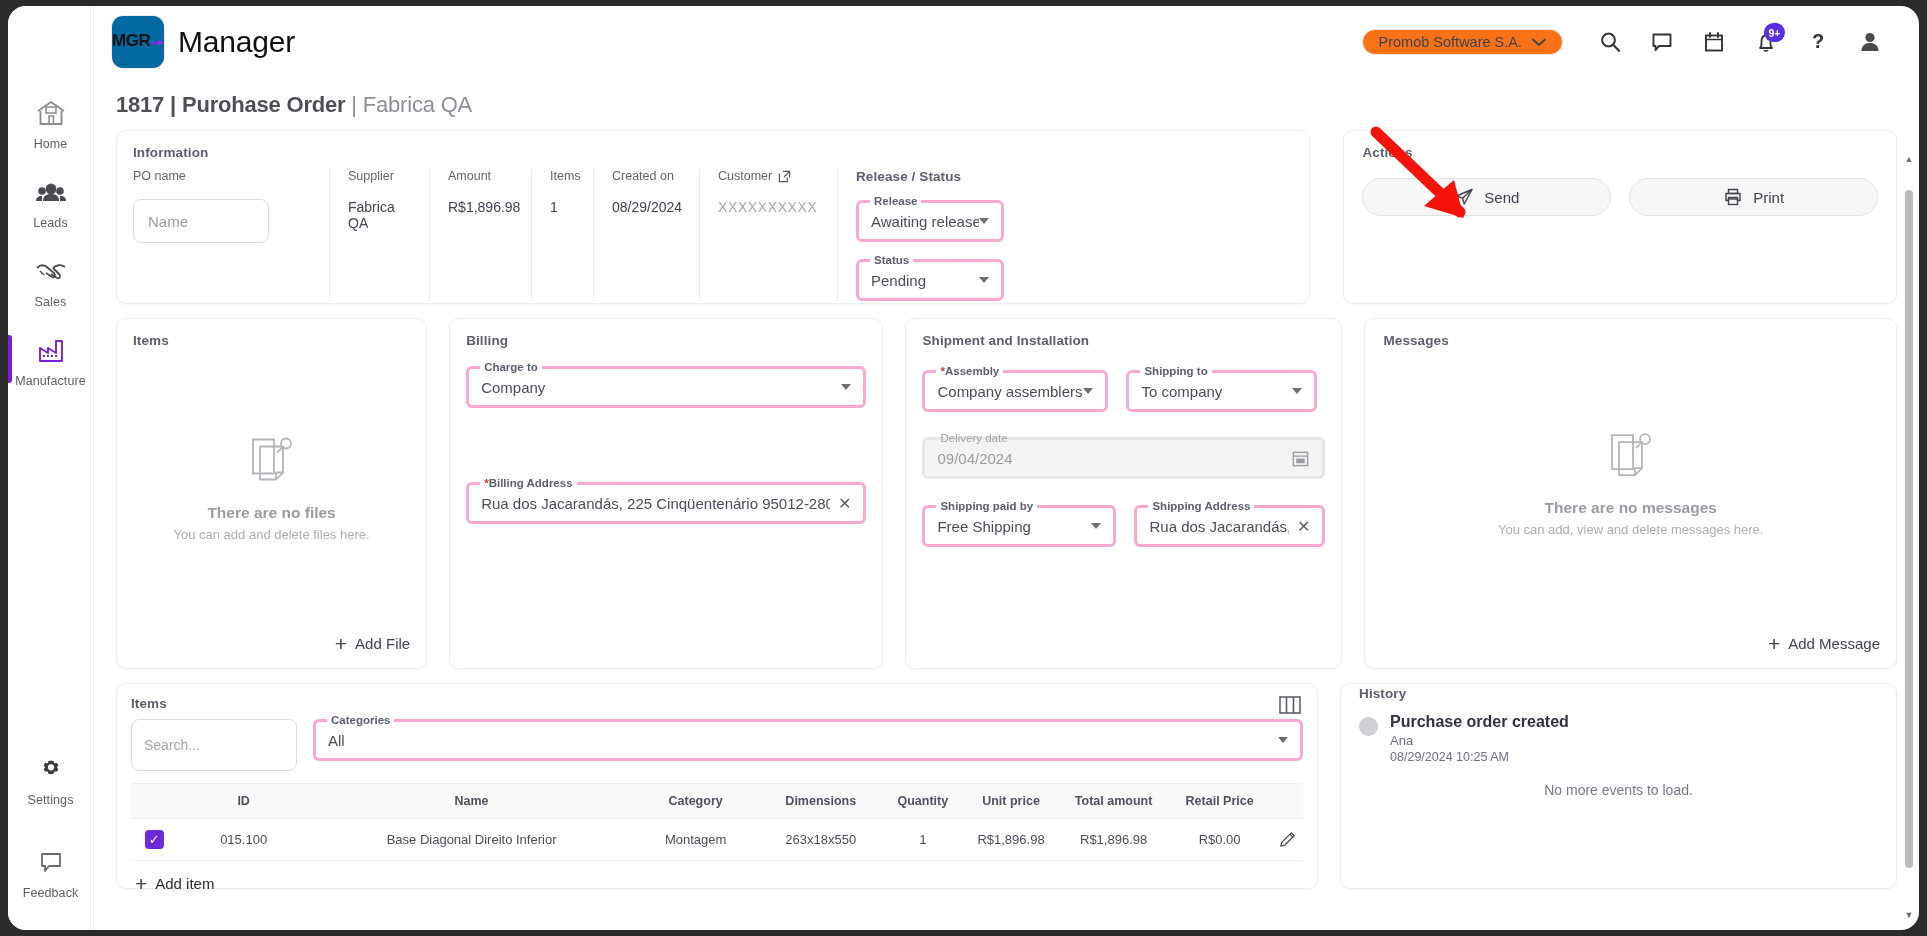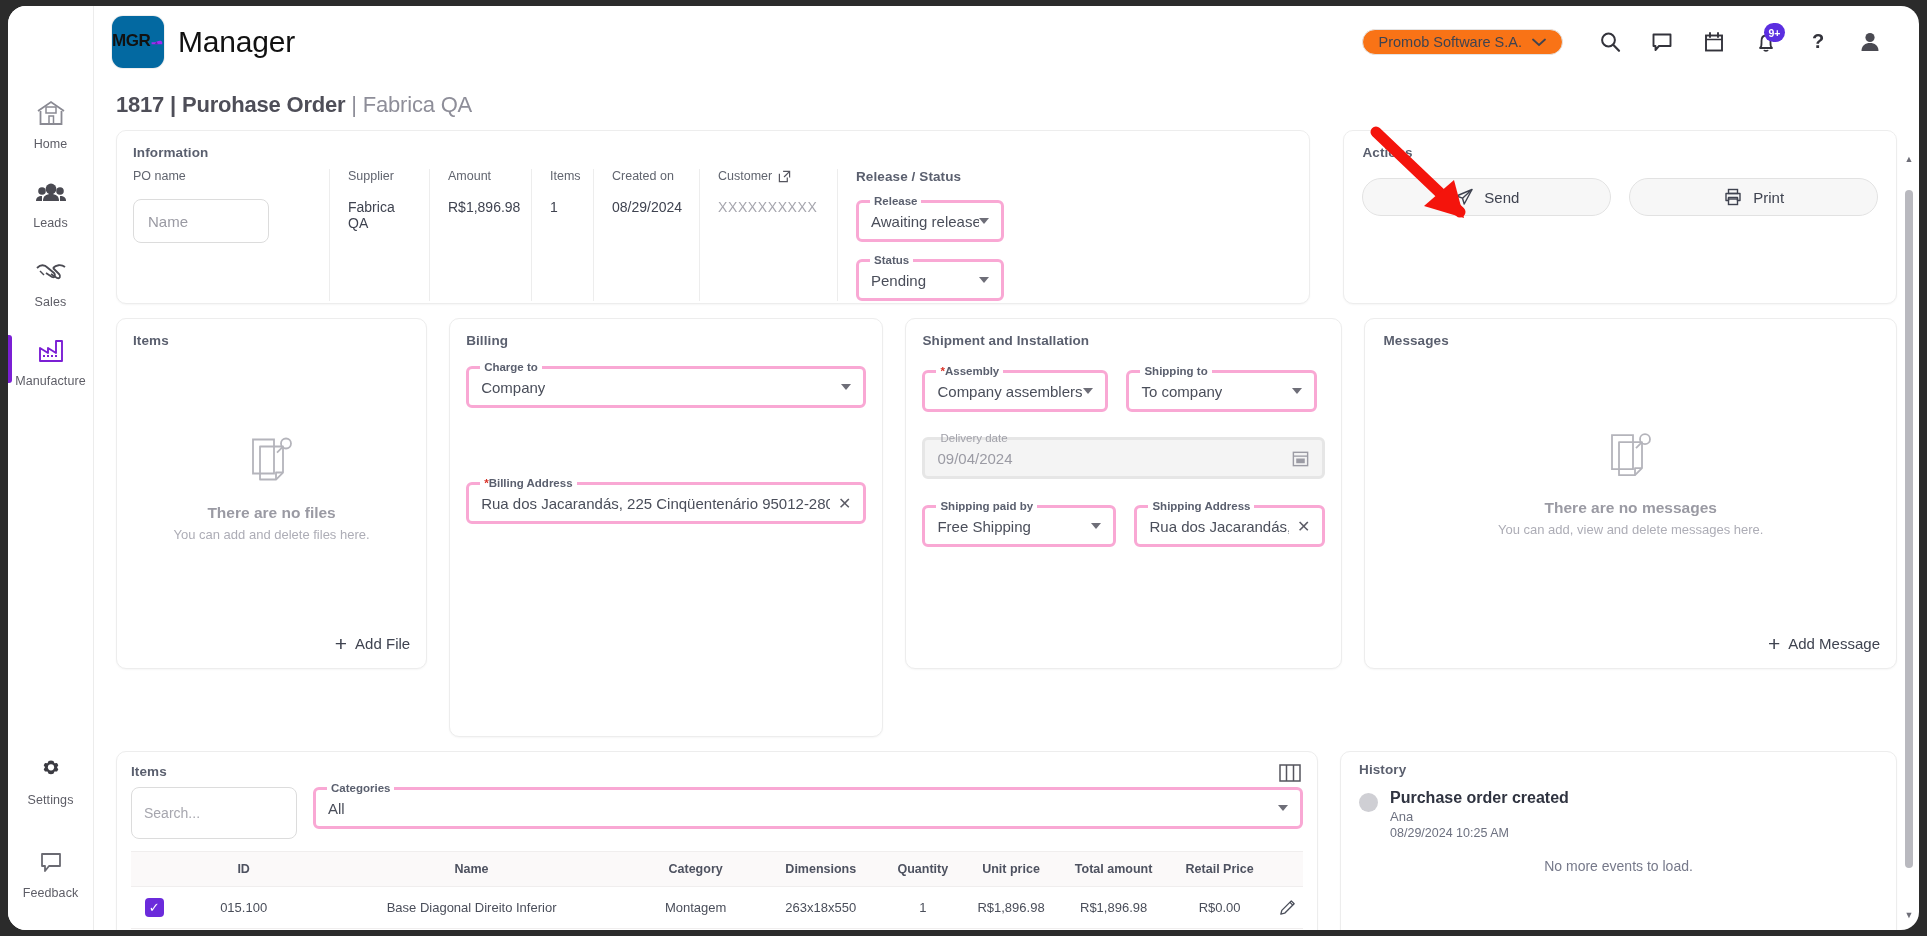--- a/index.html
+++ b/index.html
@@ -142,21 +142,21 @@
   .act-btns { display: flex; gap: 18px; margin-top: 18px; }
   .act-btn {
     flex: 1; height: 38px; border: 1px solid #e2e2e2; border-radius: 20px;
     background: #f7f7f7; display: flex; align-items: center; justify-content: center;
     gap: 10px; font-size: 15px; color: #3f4350; cursor: pointer;
   }
 
   
   .row2 { display: flex; gap: 22px; margin-top: 14px; }
   .files-card { width: 331px; height: 351px; padding: 14px 16px; position: relative; }
-  .billing-card { width: 463px; height: 419px; padding: 14px 16px; position: relative; }
+  .billing-card { width: 463px; height: 351px; padding: 14px 16px; position: relative; }
   .ship-card { width: 437px; height: 351px; padding: 14px 16px; position: relative; }
   .msg-card { width: 568px; height: 351px; padding: 14px 18px; position: relative; }
 
   .empty {
     position: absolute; left: 0; right: 0; top: 50%; transform: translateY(-56%);
     text-align: center;
   }
   .empty .t { font-size: 15.5px; font-weight: 700; color: #9a9aa3; margin-top: 18px; }
   .empty .s { font-size: 13px; color: #adadb6; margin-top: 5px; }
   .empty .gi { display: flex; justify-content: center; }
@@ -166,21 +166,21 @@
     display: flex; align-items: center; gap: 8px;
     font-size: 15px; color: #3f4350; cursor: pointer;
   }
   .plus { font-size: 21px; line-height: 1; color: #3f4350; font-weight: 400; }
 
   .two { display: flex; gap: 18px; }
 
   
   .row3 { display: flex; gap: 22px; margin-top: 14px; }
   .items-card { width: 1227px; height: 206px; padding: 12px 14px 0; position: relative; }
-  .hist-card { width: 568px; height: 206px; padding: 10px 18px; }
+  .hist-card { width: 568px; height: 206px; padding: 2px 18px; }
 
   .items-head { display: flex; align-items: center; }
   .split-icon { position: absolute; right: 16px; top: 12px; cursor: pointer; }
   .items-filters { display: flex; gap: 16px; margin-top: 8px; }
   .search-box {
     width: 166px; height: 52px; border: 1px solid #dcdcdc; border-radius: 8px;
     display: flex; align-items: center; padding: 0 12px;
     font-size: 14px; color: #a6a6ae;
   }
   .cat-box { flex: 1; }

